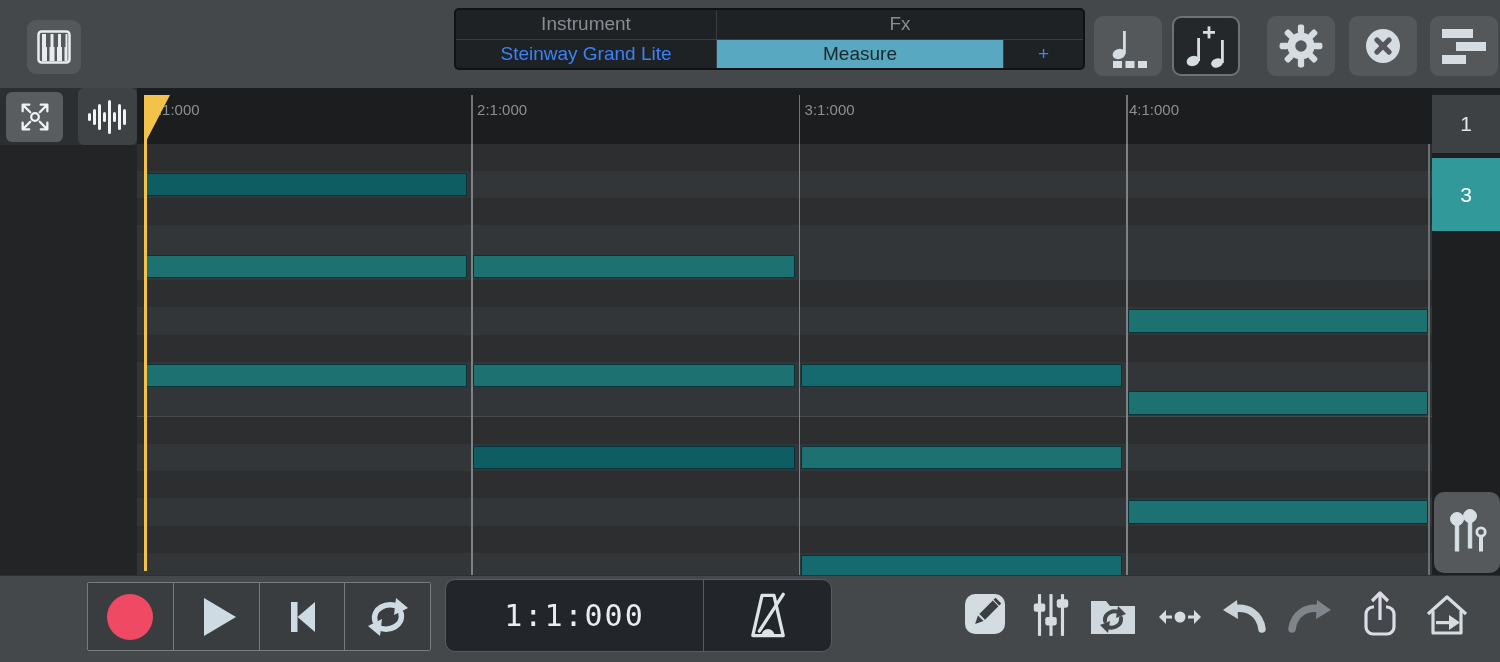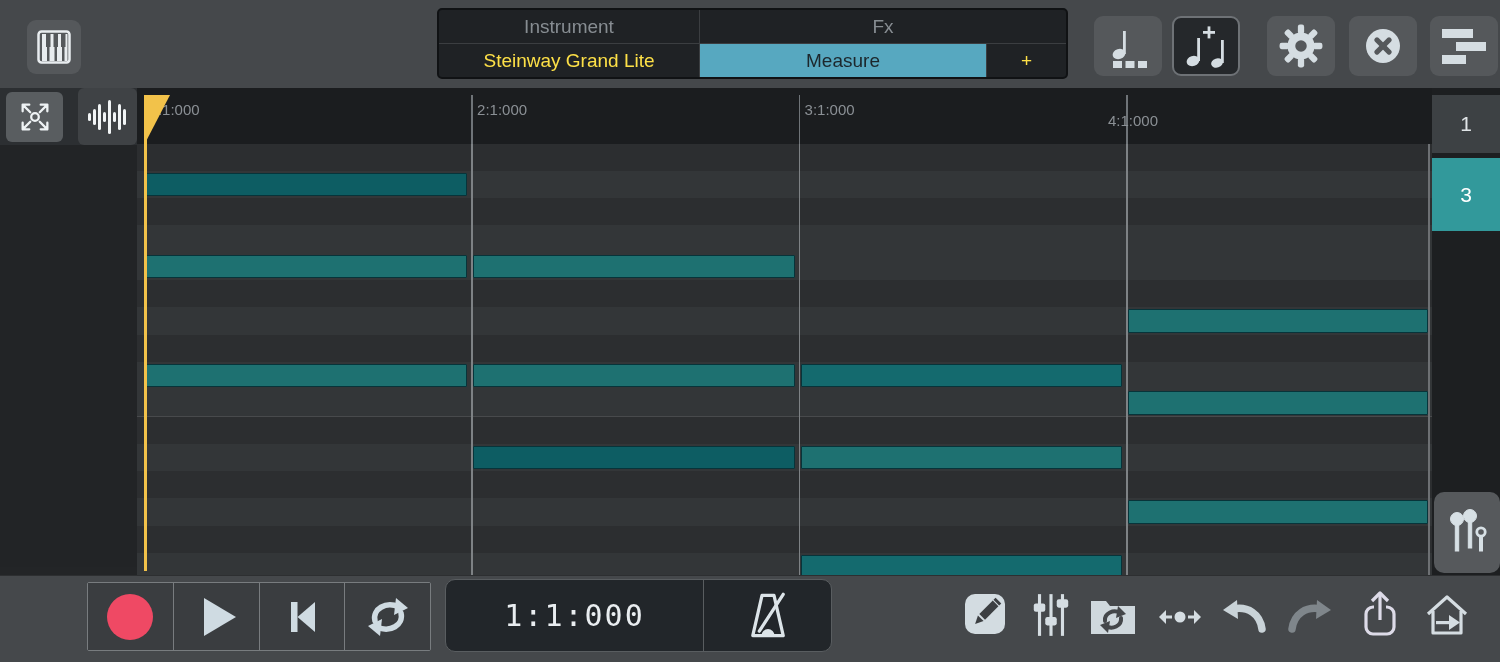--- a/index.html
+++ b/index.html
@@ -5,30 +5,30 @@
   html,body{margin:0;padding:0;background:#45484b;}
   #app{position:relative;width:1500px;height:662px;background:#45484b;overflow:hidden;
        font-family:"Liberation Sans",sans-serif;-webkit-font-smoothing:antialiased;}
   #app *{box-sizing:border-box;}
   :root{--ic:#d5dde2;--btn:#55585b;--panelbg:#1f2225;--dk:#3a3d40;}
 
   
   .top-bar{position:absolute;left:0;top:0;width:1500px;height:88px;background:#45484b;}
   .sq-btn{position:absolute;background:var(--btn);border-radius:9px;display:flex;align-items:center;justify-content:center;}
   .piano-btn{left:27px;top:20px;width:54px;height:54px;}
-  .panel{position:absolute;left:437px;top:8px;width:631px;height:71px;background:var(--panelbg);
+  .panel{position:absolute;left:454px;top:8px;width:631px;height:62px;background:var(--panelbg);
          border:2px solid #101214;border-radius:5px;display:flex;flex-direction:column;overflow:hidden;}
   .panel-row{display:flex;flex:1;}
   .panel-row.hdr{border-bottom:1.5px solid #3b3e41;}
   .pcell{display:flex;align-items:center;justify-content:center;border-right:1.5px solid #3b3e41;}
   .pcell:last-child{border-right:none;}
   .pc1{width:261px;}.pc2{width:287px;}.pc3{flex:1;}
   .hdr .pcell{color:#878d92;font-size:19px;}
   .hdr .pcell.lit{color:#e8ebed;}
-  .val{color:#fde047;font-size:19px;}
+  .val{color:#3b82f6;font-size:19px;}
   .val.sel{background:#57a8c0;color:#1c272c;width:100%;height:100%;display:flex;align-items:center;justify-content:center;}
   .tb-btn{width:68px;height:60px;top:16px;}
   .tb-btn.active{background:#25282b;border:2px solid #6e7276;}
 
   
   .main{position:absolute;left:0;top:88px;width:1500px;height:487px;background:#222426;}
   .corner{position:absolute;left:0;top:0;width:137px;height:57px;background:#2c2f32;}
   .expand-btn{left:6px;top:4px;width:57px;height:50px;background:#595d60;border-radius:6px;}
   .wave-btn{left:78px;top:0;width:59px;height:57px;background:#3f4245;border-radius:6px;}
   .ruler{position:absolute;left:137px;top:0;width:1295px;height:55.5px;background:#1b1d1f;overflow:hidden;}
@@ -185,21 +185,21 @@
       </div>
     </div>
 
     <div class="ruler" id="ruler">
         <div class="mk" style="left: 12.6px;">1:1:000</div>
         <div class="tick" style="left: 334.1px;"></div>
         <div class="mk" style="left: 340.1px;">2:1:000</div>
         <div class="tick" style="left: 661.6px;"></div>
         <div class="mk" style="left: 667.6px;">3:1:000</div>
         <div class="tick" style="left: 989.1px;"></div>
-        <div class="mk" style="left: 971px; margin-top: 11px;">4:1:000</div>
+        <div class="mk" style="left: 992px;">4:1:000</div>
       </div>
     <div class="grid" id="grid">
         <div class="grow blk" style="top: 0px; height: 28.3px;"></div>
         <div class="grow wht" style="top: 27.3px; height: 28.3px;"></div>
         <div class="grow blk" style="top: 54.6px; height: 28.3px;"></div>
         <div class="grow wht" style="top: 81.9px; height: 28.3px;"></div>
         <div class="grow wht" style="top: 109.2px; height: 28.3px;"></div>
         <div class="grow blk" style="top: 136.5px; height: 28.3px;"></div>
         <div class="grow wht" style="top: 163.8px; height: 28.3px;"></div>
         <div class="grow blk" style="top: 191.1px; height: 28.3px;"></div>

